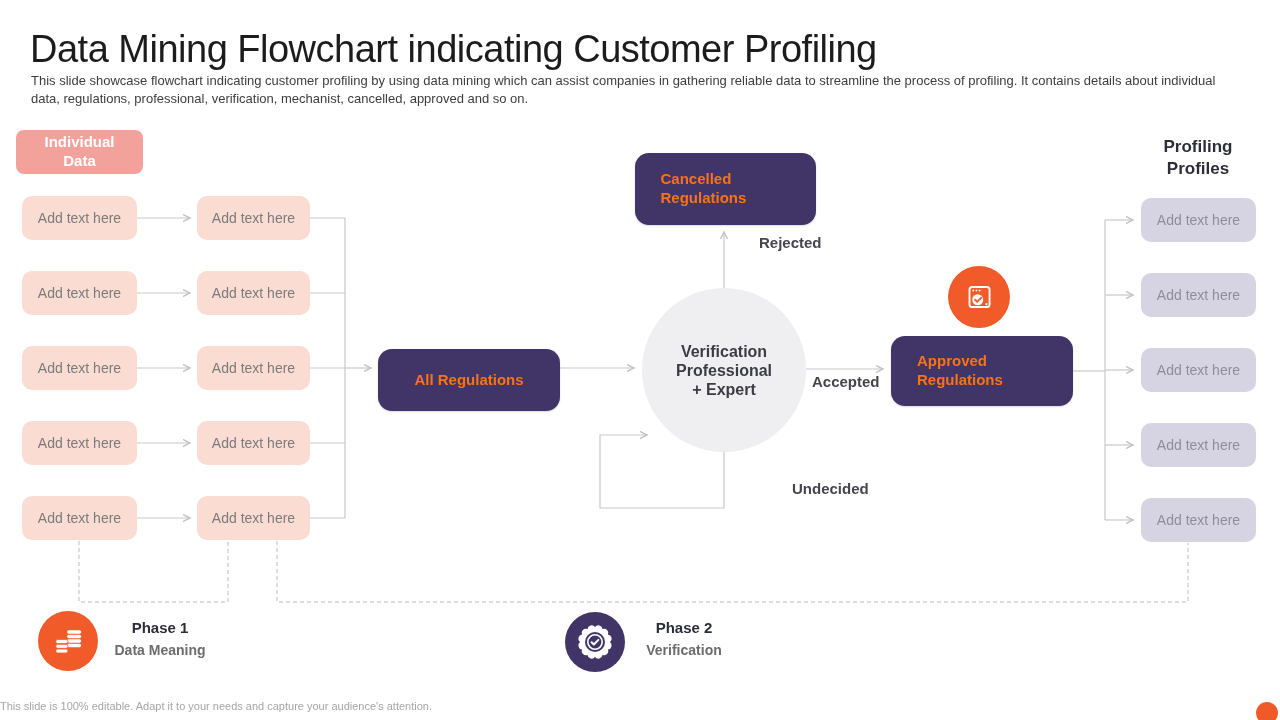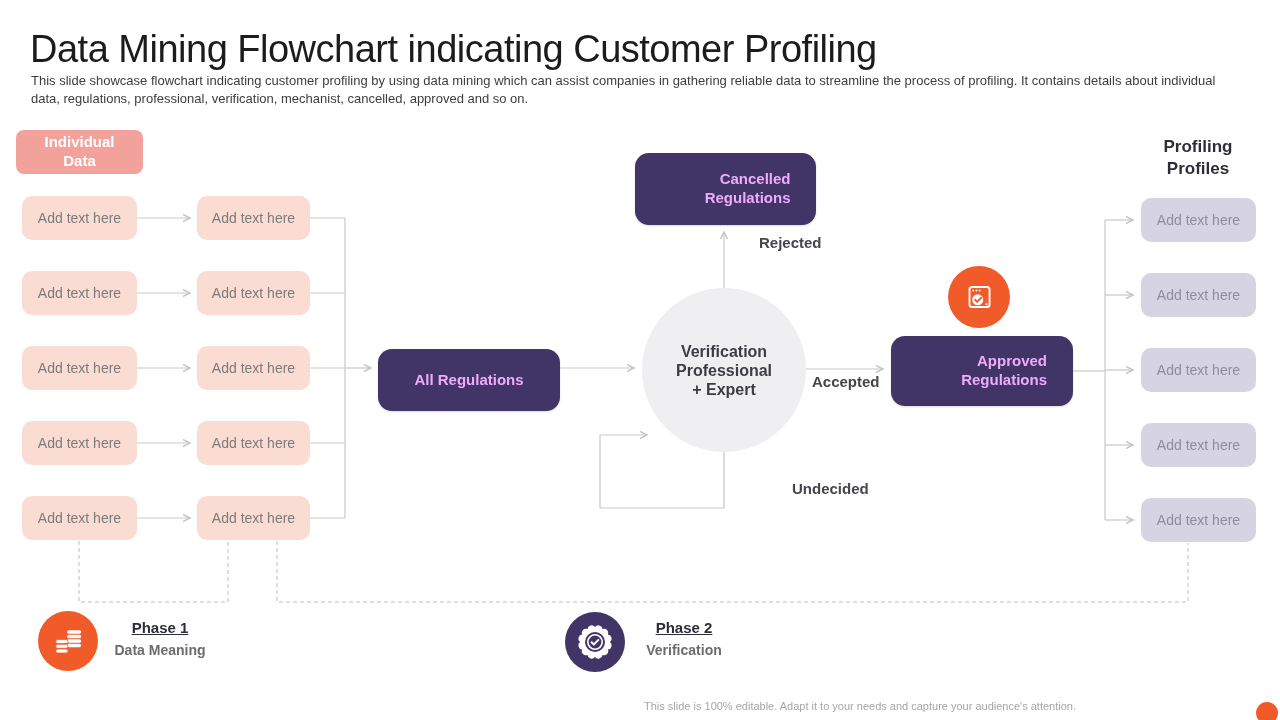--- a/index.html
+++ b/index.html
@@ -9,40 +9,40 @@
 
   .title { position:absolute; left:30px; top:28px; font-size:38px; font-weight:400; color:#1c1c1c; letter-spacing:-0.5px; white-space:nowrap; }
   .subtitle { position:absolute; left:31px; top:72px; width:1200px; font-size:13px; line-height:1.35; color:#3d3d3d; }
 
   .pink-header { position:absolute; background:#f2a29b; border-radius:8px; color:#ffffff; font-size:15px; font-weight:700; display:flex; align-items:center; justify-content:center; text-align:center; line-height:1.25; }
   .pink-header span { display:inline-block; max-width:92px; }
 
   .pink-box { position:absolute; width:115px; height:44px; background:#fbdcd2; border-radius:10px; color:#7b7b7b; font-size:14px; display:flex; align-items:center; justify-content:center; }
   .lav-box  { position:absolute; width:115px; height:44px; background:#d6d4e3; border-radius:10px; color:#8e8e9a; font-size:14px; display:flex; align-items:center; justify-content:center; }
 
-  .purple-box { position:absolute; background:#413467; border-radius:14px; color:#f0abfc; font-size:15px; font-weight:700; display:flex; align-items:center; justify-content:center; text-align:right; line-height:1.25; box-shadow:0 1px 2px rgba(0,0,0,0.15); }
+  .purple-box { position:absolute; background:#413467; border-radius:14px; color:#f97316; font-size:15px; font-weight:700; display:flex; align-items:center; justify-content:center; text-align:left; line-height:1.25; box-shadow:0 1px 2px rgba(0,0,0,0.15); }
   .purple-box span { display:inline-block; max-width:130px; }
 
   .verif-circle { position:absolute; left:642px; top:288px; width:164px; height:164px; border-radius:50%; background:#efeff1; display:flex; flex-direction:column; align-items:center; justify-content:center; color:#3c3c45; font-size:16px; font-weight:700; line-height:19px; text-align:center; }
 
   .flow-label { position:absolute; font-size:15px; font-weight:700; color:#45454d; white-space:nowrap; }
 
   .profiles-header { position:absolute; left:1128px; top:136px; width:140px; font-size:17px; font-weight:700; color:#2d2d3a; text-align:center; line-height:1.3; }
   .profiles-header span { display:inline-block; max-width:110px; }
 
   .icon-circle { position:absolute; width:60px; height:60px; border-radius:50%; display:flex; align-items:center; justify-content:center; }
   .icon-circle.orange { background:#f15a29; }
   .icon-circle.purple { background:#413467; }
   .badge-circle { position:absolute; left:948px; top:266px; width:62px; height:62px; border-radius:50%; background:#f15a29; display:flex; align-items:center; justify-content:center; }
 
   .phase-text { position:absolute; width:120px; text-align:center; }
-  .phase-title { font-size:15px; font-weight:700; color:#2d2d3a;text-decoration:underline; }
+  .phase-title { font-size:15px; font-weight:700; color:#2d2d3a; }
   .phase-sub { margin-top:6px; font-size:14px; font-weight:700; color:#6c6c6c;text-align:center; }
 
-  .footer { position:absolute; left:0; top:700px; width:1076px; text-align:right; font-size:11px; color:#a6a6a6; }
+  .footer { position:absolute; left:0; top:700px; width:1076px; text-align:left; font-size:11px; color:#a6a6a6; }
   .corner-dot { position:absolute; left:1256px; top:702px; width:22px; height:22px; border-radius:50%; background:#f05a28; }
 
   svg.connectors { position:absolute; left:0; top:0; width:1280px; height:720px; pointer-events:none; }
   .node { z-index:2; }
 </style>
 </head>
 <body>
 
 <div class="slide">
 

